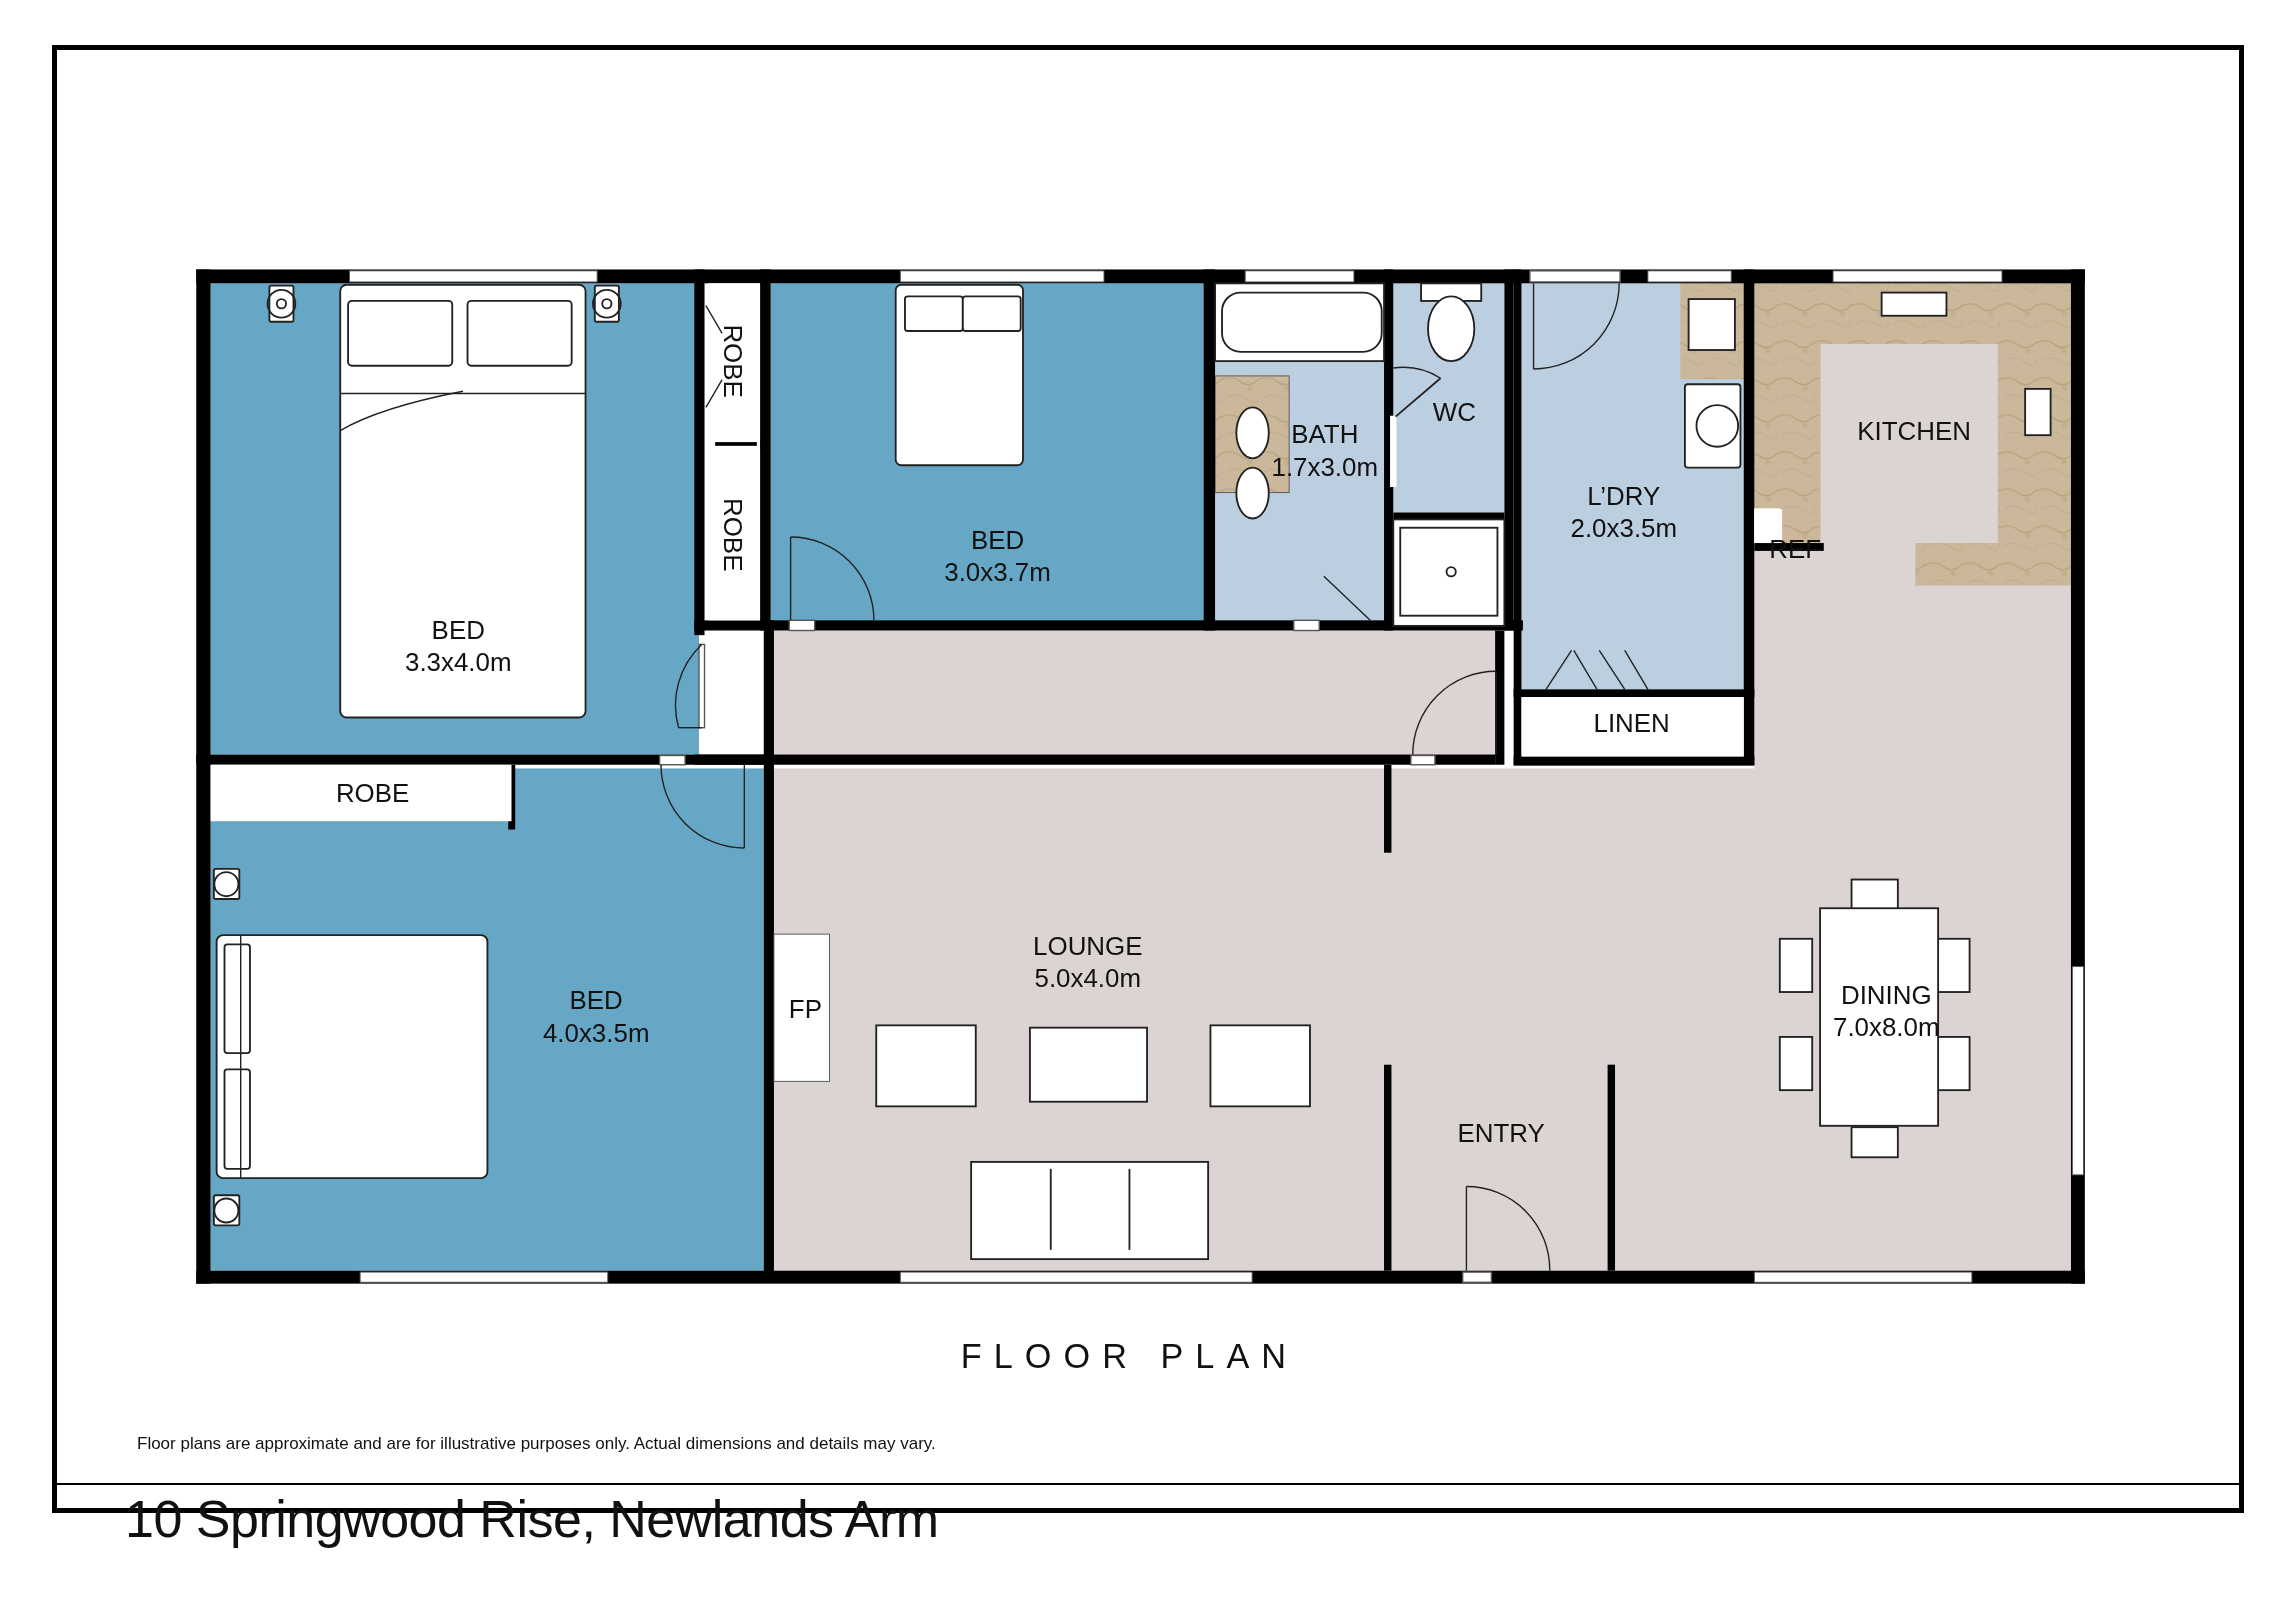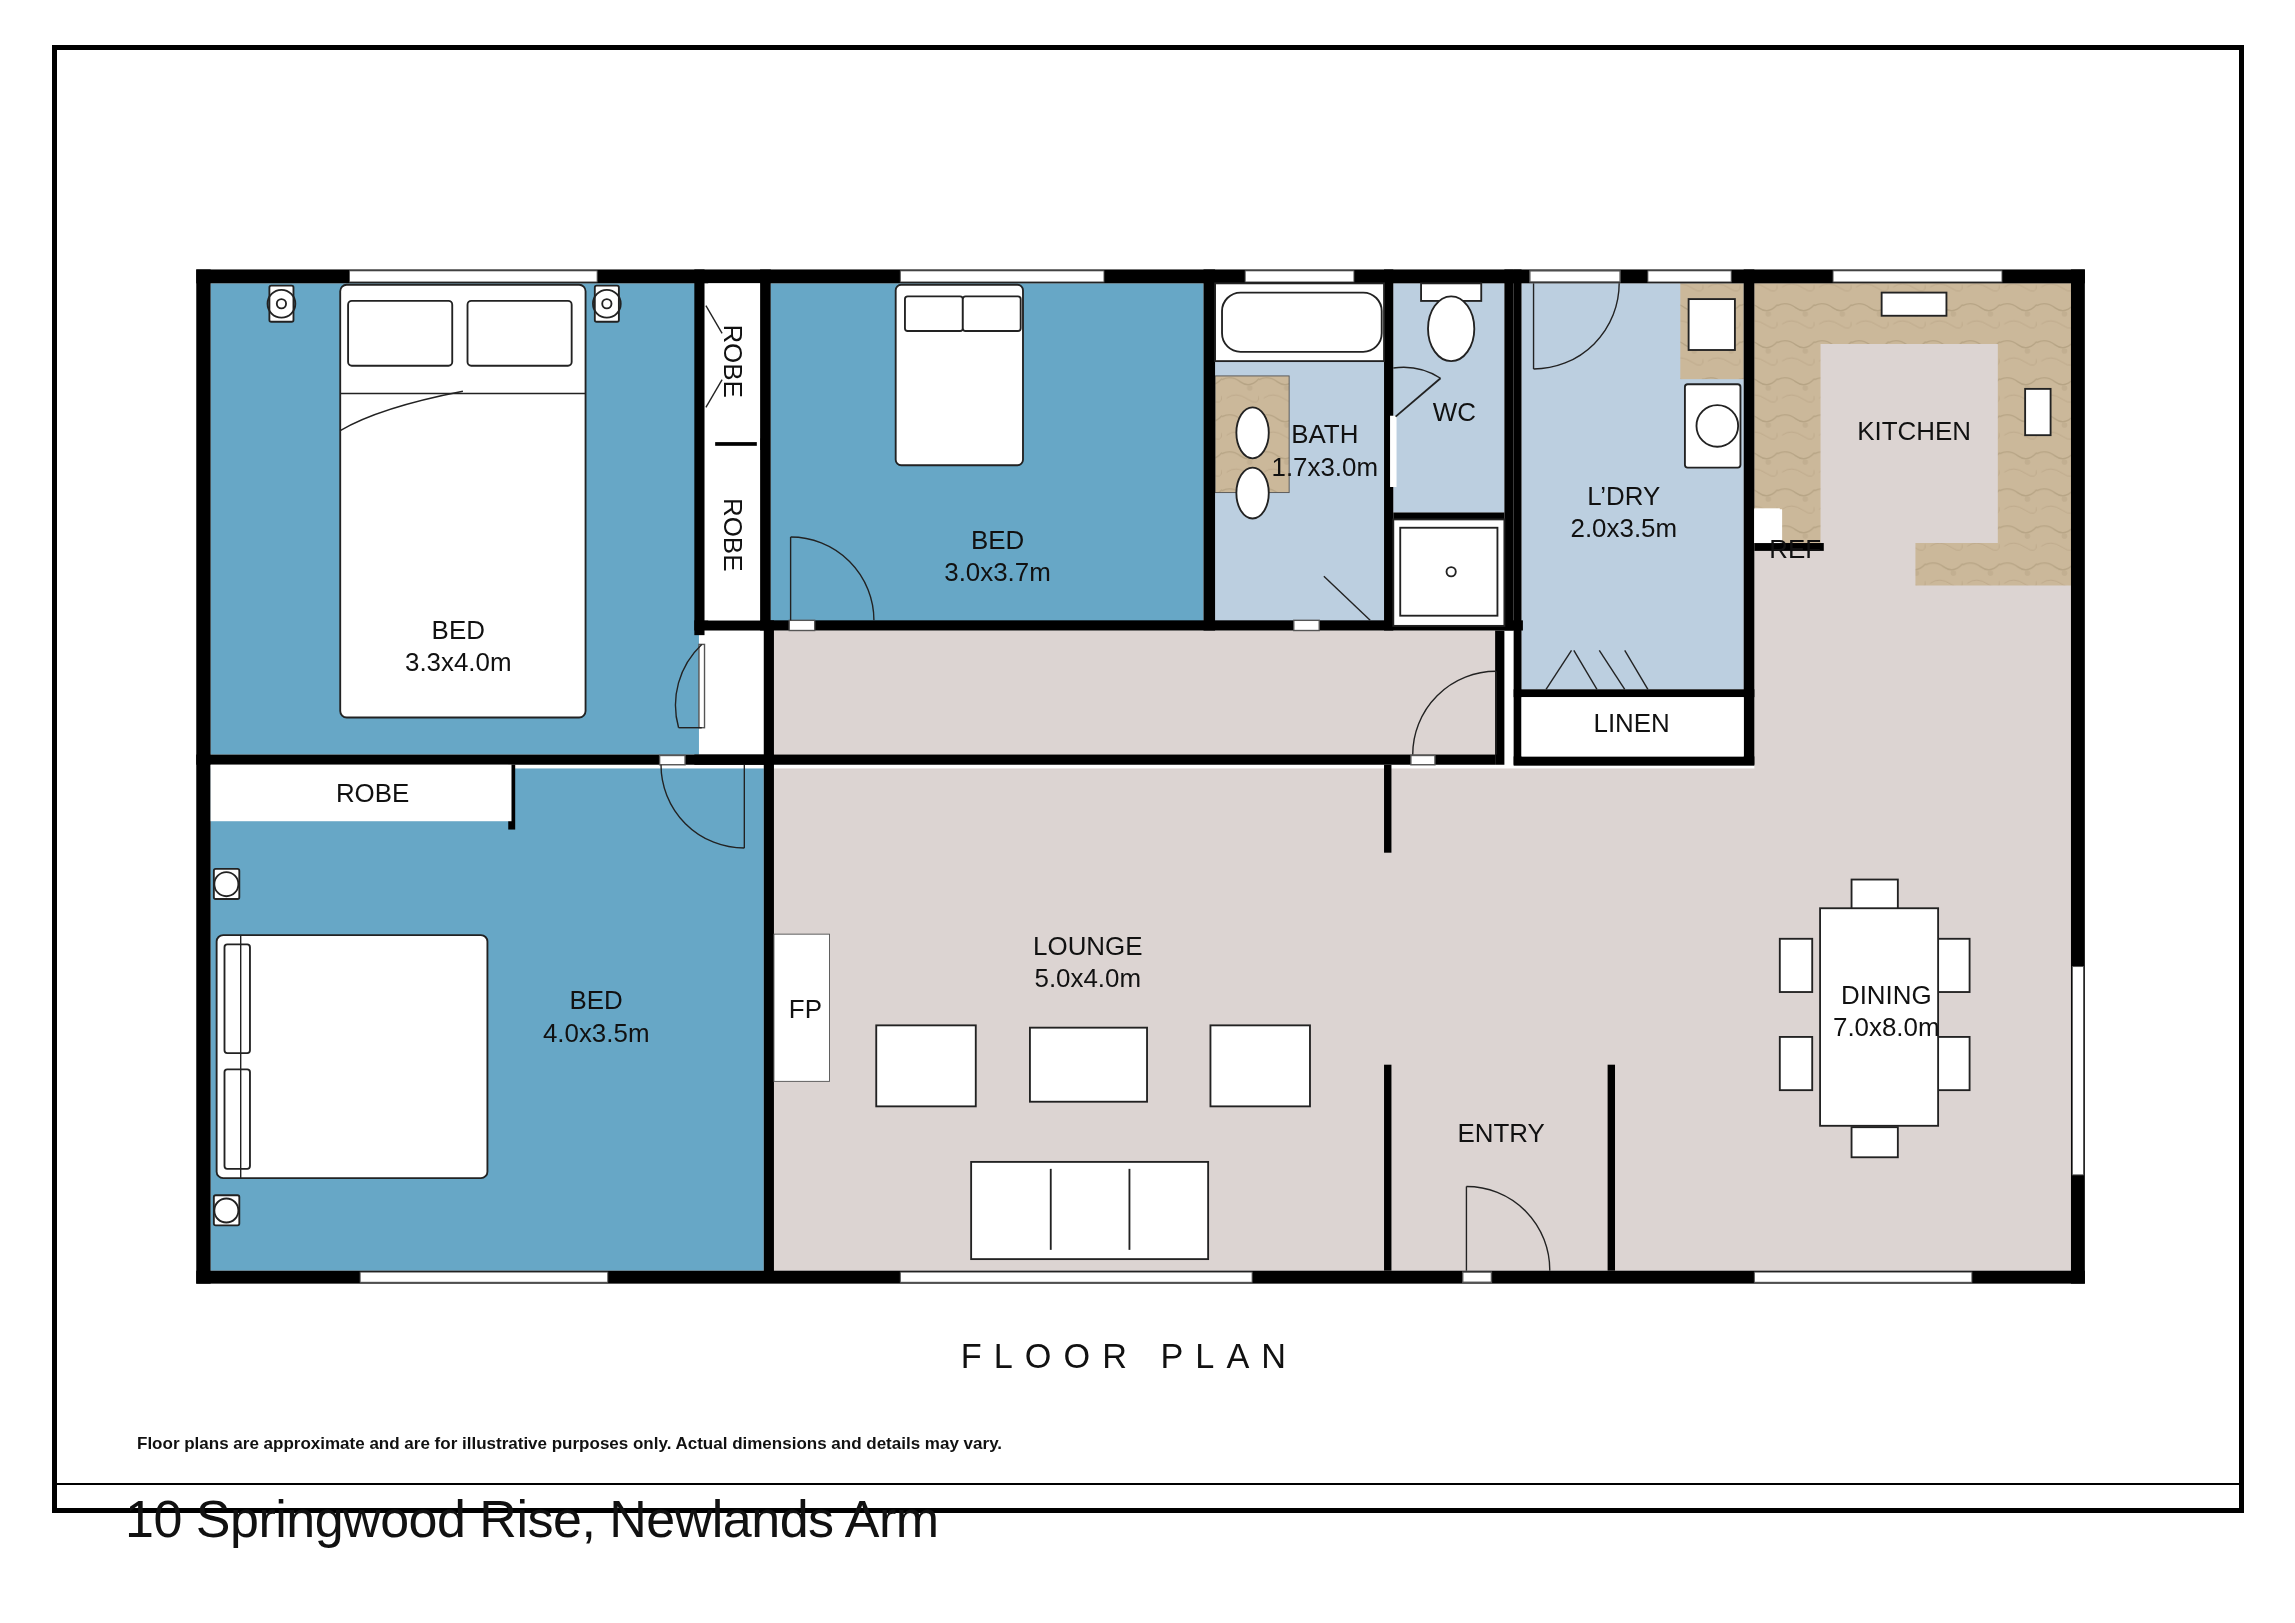--- a/index.html
+++ b/index.html
@@ -2,21 +2,21 @@
 <html style="font-size:7.4px"><head>
 <meta charset="utf-8">
 <style>
   html, body { margin: 0; padding: 0; background: #ffffff; }
   body { width: 2295px; height: 1623px; position: relative; overflow: hidden; font-family: "Liberation Sans", sans-serif; }
   svg.plan { position: absolute; left: 0; top: 0; width: 2295px; height: 1623px; }
   .lbl { font-family: "Liberation Sans", sans-serif; fill: #111111; text-anchor: middle; }
   .room-lbl { font-size: 56px; }
   .closet-lbl { font-size: 56px; }
   .title-lbl { font-size: 74px; letter-spacing: 26px; }
-  .disc-line { position: absolute; left: 137px; top: 1434px; font-size: 17px; color:#111; white-space: nowrap; font-weight: bold; }
+  .disc-line { position: absolute; left: 137px; top: 1434px; font-size: 17px; color:#111; white-space: nowrap; }
   .address { position: absolute; left: 125px; top: 1489px; font-size: 52px; color: #111; white-space: nowrap; letter-spacing: -0.5px; }
   .frame { position: absolute; left: 52px; top: 45px; width: 2192px; height: 1468px; border: 5.6px solid #000; box-sizing: border-box; }
   .divider { position: absolute; left: 52px; top: 1483px; width: 2192px; height: 1.9px; background: #000; }
 </style>
 </head>
 <body>
 
 <div class="frame"></div>
 <div class="divider"></div>
 

